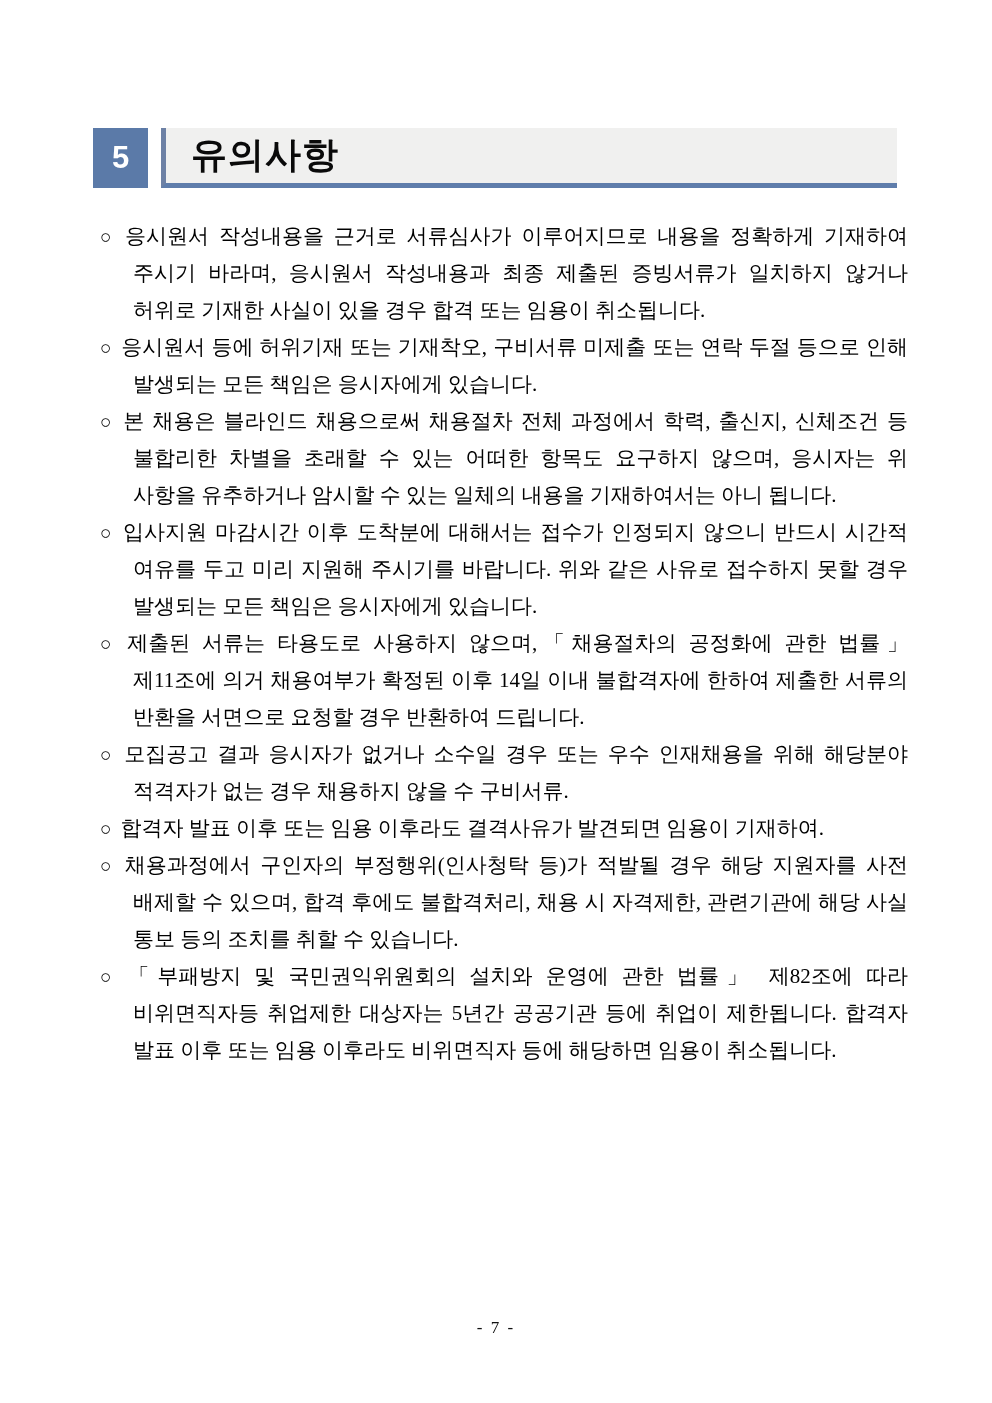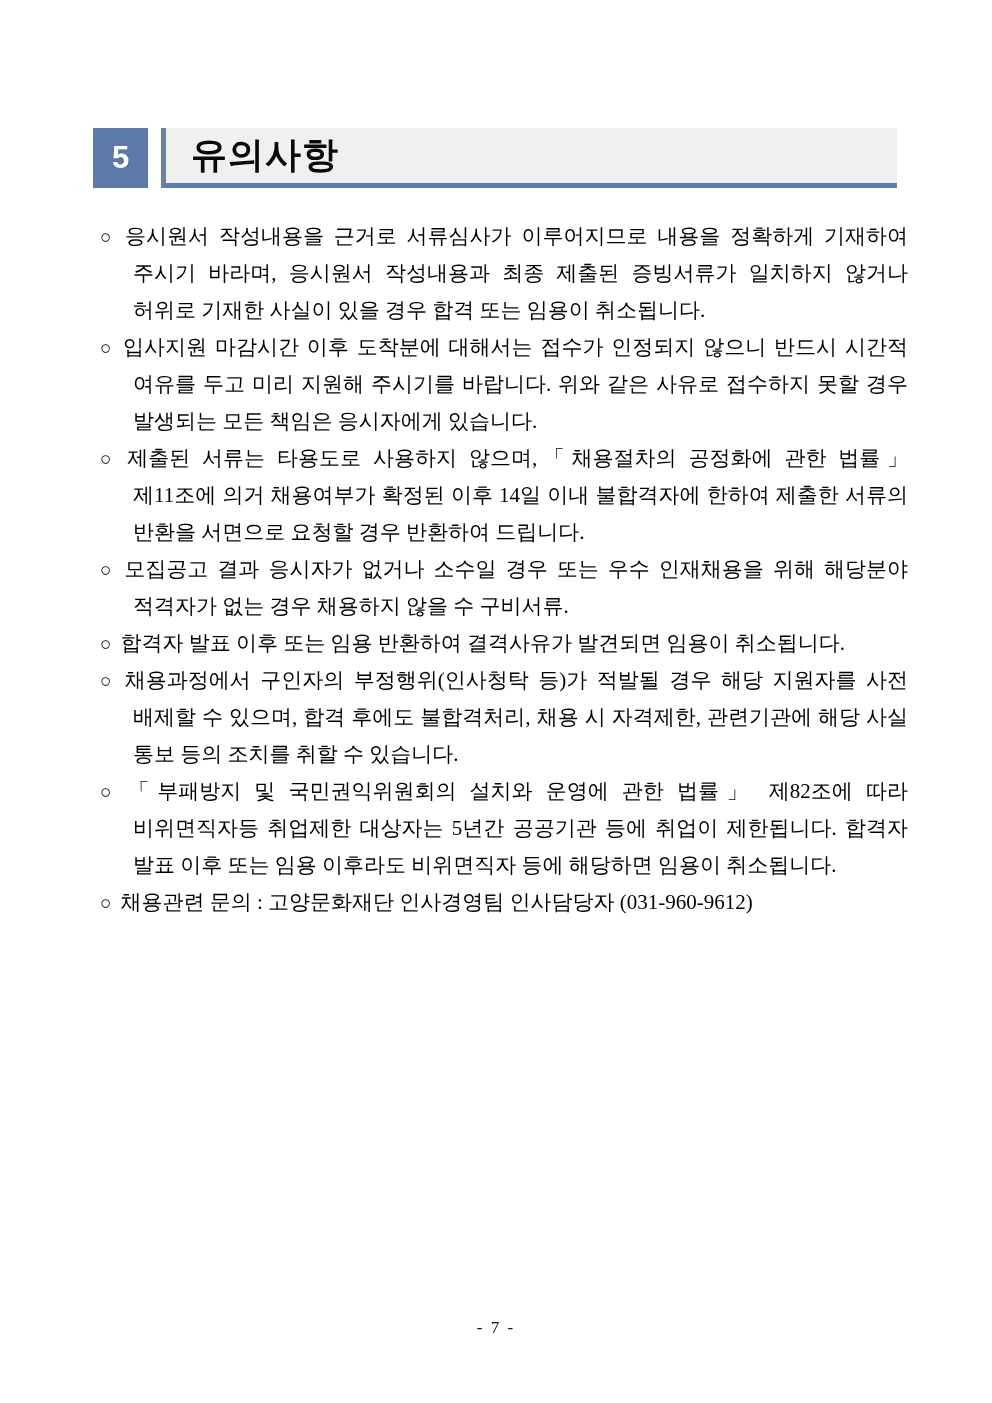--- a/index.html
+++ b/index.html
@@ -104,26 +104,27 @@
 
   <div class="section-header">
     <div class="section-number">5</div>
     <div class="section-title-bar">
       <span class="section-title">유의사항</span>
     </div>
   </div>
 
   <div class="notice-list">
     <p class="notice"><span class="marker">○</span><span>응시원서 작성내용을 근거로 서류심사가 이루어지므로 내용을 정확하게 기재하여 주시기 바라며, 응시원서 작성내용과 최종 제출된 증빙서류가 일치하지 않거나 허위로 기재한 사실이 있을 경우 합격 또는 임용이 취소됩니다.</span></p>
+    <p class="notice"><span class="marker">○</span><span>응시원서 등에 허위기재 또는 기재착오, 구비서류 미제출 또는 연락 두절 등으로 인해 발생되는 모든 책임은 응시자에게 있습니다.</span></p>
+    <p class="notice"><span class="marker">○</span><span>본 채용은 블라인드 채용으로써 채용절차 전체 과정에서 학력, 출신지, 신체조건 등 불합리한 차별을 초래할 수 있는 어떠한 항목도 요구하지 않으며, 응시자는 위 사항을 유추하거나 암시할 수 있는 일체의 내용을 기재하여서는 아니 됩니다.</span></p>
     <p class="notice"><span class="marker">○</span><span>입사지원 마감시간 이후 도착분에 대해서는 접수가 인정되지 않으니 반드시 시간적 여유를 두고 미리 지원해 주시기를 바랍니다. 위와 같은 사유로 접수하지 못할 경우 발생되는 모든 책임은 응시자에게 있습니다.</span></p>
     <p class="notice"><span class="marker">○</span><span>제출된 서류는 타용도로 사용하지 않으며,「채용절차의 공정화에 관한 법률」제11조에 의거 채용여부가 확정된 이후 14일 이내 불합격자에 한하여 제출한 서류의 반환을 서면으로 요청할 경우 반환하여 드립니다.</span></p>
     <p class="notice"><span class="marker">○</span><span>모집공고 결과 응시자가 없거나 소수일 경우 또는 우수 인재채용을 위해 해당분야 적격자가 없는 경우 채용하지 않을 수 구비서류.</span></p>
-    <p class="notice"><span class="marker">○</span><span>합격자 발표 이후 또는 임용 반환하여 결격사유가 발견되면 임용이 취소됩니다.</span></p>
+    <p class="notice"><span class="marker">○</span><span>합격자 발표 이후 또는 임용 이후라도 결격사유가 발견되면 임용이 기재하여.</span></p>
     <p class="notice"><span class="marker">○</span><span>채용과정에서 구인자의 부정행위(인사청탁 등)가 적발될 경우 해당 지원자를 사전 배제할 수 있으며, 합격 후에도 불합격처리, 채용 시 자격제한, 관련기관에 해당 사실 통보 등의 조치를 취할 수 있습니다.</span></p>
     <p class="notice"><span class="marker">○</span><span>「부패방지 및 국민권익위원회의 설치와 운영에 관한 법률」 제82조에 따라 비위면직자등 취업제한 대상자는 5년간 공공기관 등에 취업이 제한됩니다. 합격자 발표 이후 또는 임용 이후라도 비위면직자 등에 해당하면 임용이 취소됩니다.</span></p>
-    <p class="notice"><span class="marker">○</span><span>채용관련 문의 : 고양문화재단 인사경영팀 인사담당자 (031-960-9612)</span></p>
   </div>
 
   <div class="page-footer">
     <span>- 7 -</span>
   </div>
 
 </div>
 
 </body></html>

